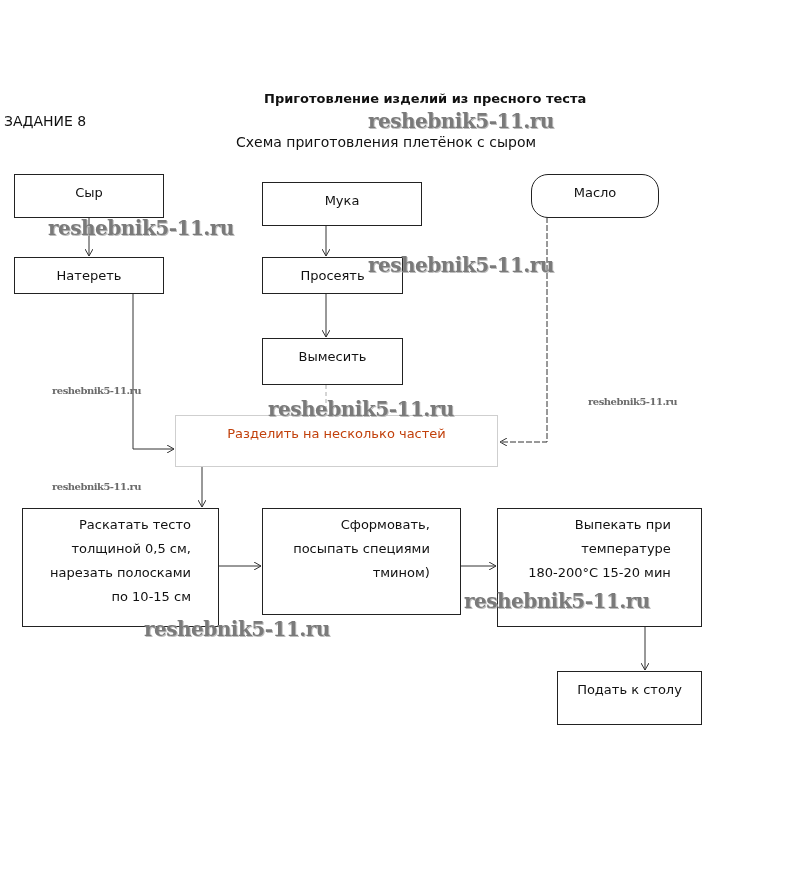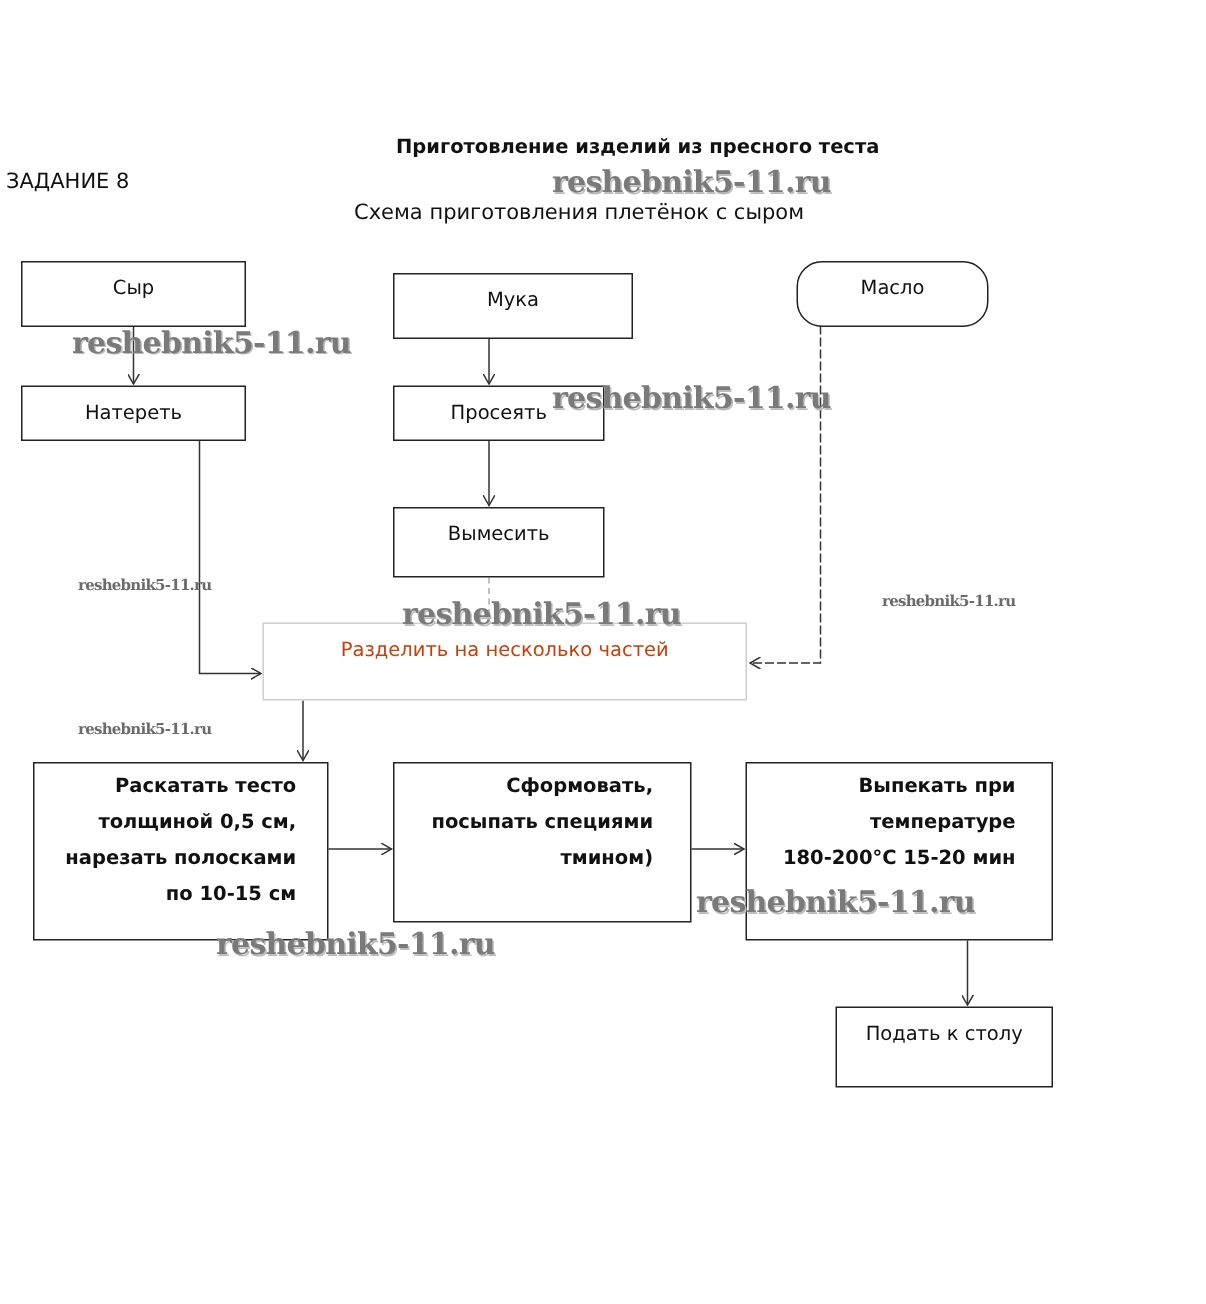--- a/index.html
+++ b/index.html
@@ -7,21 +7,21 @@
          font-family: "DejaVu Sans", sans-serif; color: #111; }
   .abs { position: absolute; }
   .title { top: 91px; left: 0; width: 780px; text-align: center; padding-left: 0;
            font-weight: bold; font-size: 13px; }
   .title span { position: absolute; left: 224px; white-space: nowrap; margin-left: 40px; }
   .task { top: 113px; left: 4px; font-size: 14px; }
   .subtitle { top: 134px; left: 236px; font-size: 14px; white-space: nowrap; }
   .box { position: absolute; border: 1.3px solid #222; background: #fff; box-sizing: border-box;
          display: flex; justify-content: center; text-align: right; font-size: 13px; line-height: 24px; }
   .box.top { align-items: flex-start; padding-top: 6px; }
-  .box.multi { align-items: flex-start; padding-top: 4px; font-weight: bold; }
+  .box.multi { align-items: flex-start; padding-top: 4px; }
   .box.faded { border-color: #cfcfcf; color: #c2410c; }
   .wm { position: absolute; font-family: "DejaVu Serif", serif; font-weight: bold; color: #7a7a7a;
         white-space: nowrap; letter-spacing: -0.5px; text-shadow: 1px 1px 0 #bdbdbd; }
   .wm.big { font-size: 20px; }
   .wm.small { font-size: 10px; color: #6b6b6b; text-shadow: none; }
   svg.lines { position: absolute; left: 0; top: 0; }
 </style>
 </head>
 <body>
 

